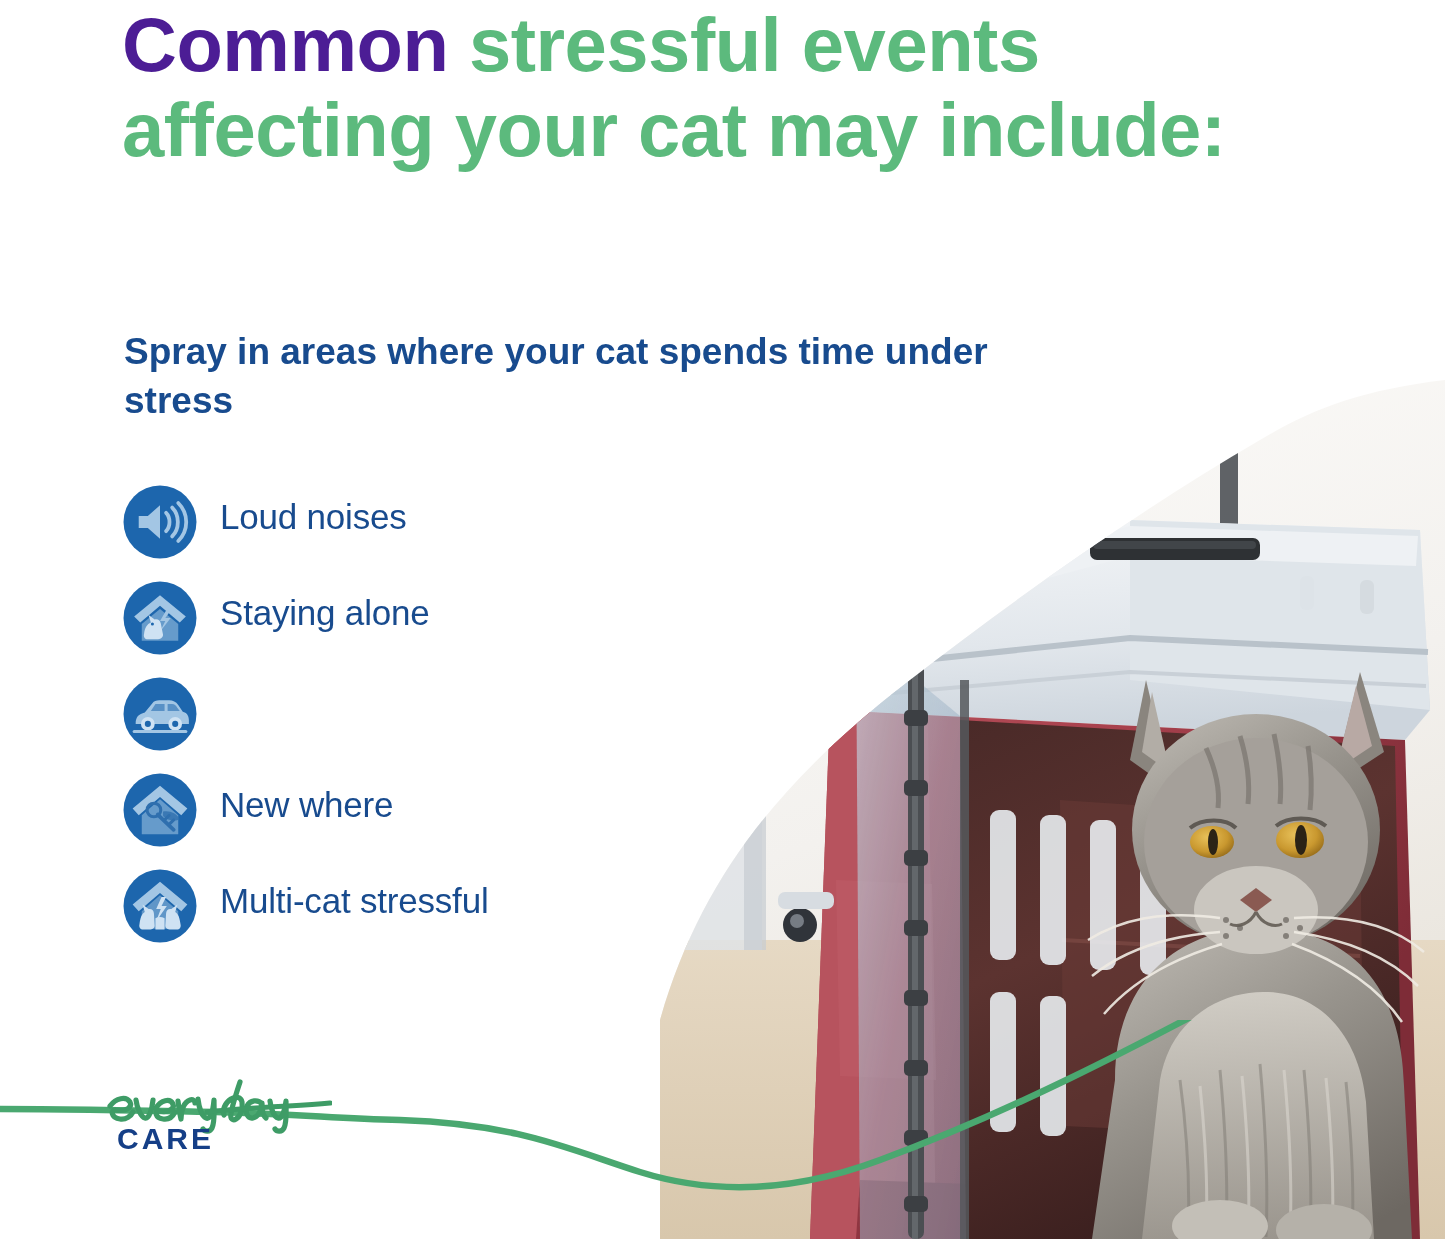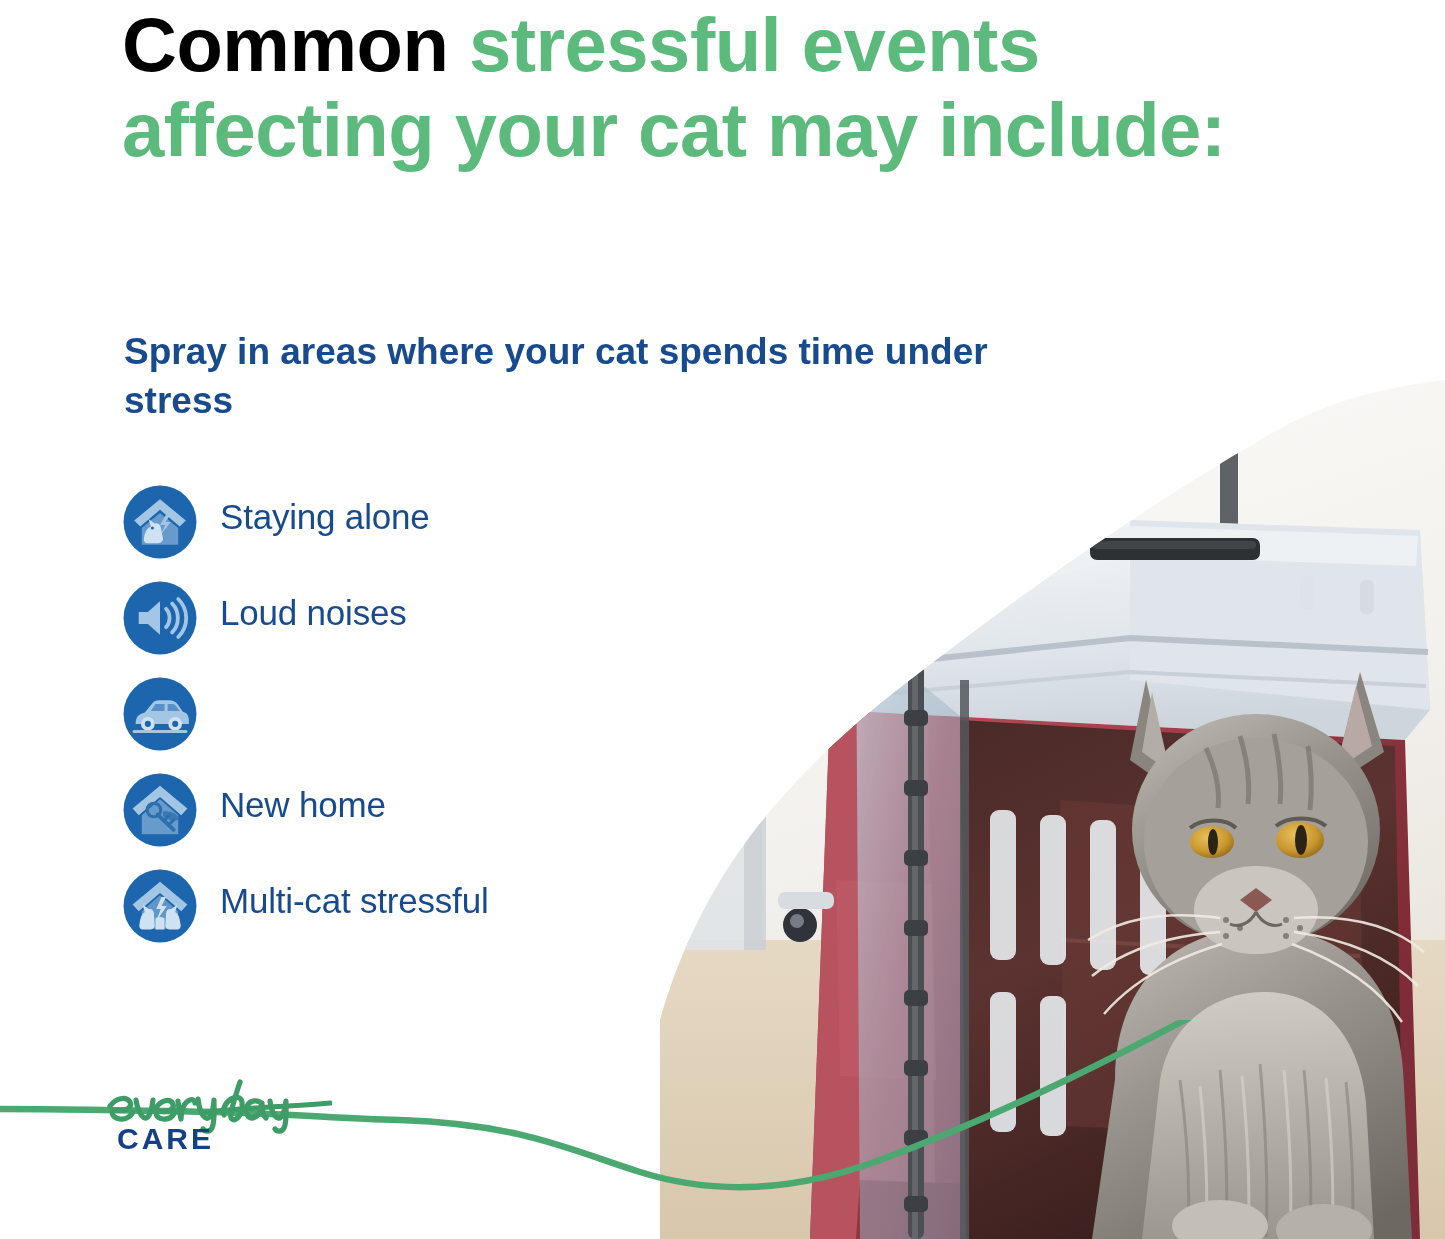--- a/index.html
+++ b/index.html
@@ -40,21 +40,21 @@
     position: absolute;
     left: 122px;
     top: 2px;
     width: 1120px;
     font-size: 76px;
     line-height: 1.12;
     font-weight: 700;
     letter-spacing: -0.5px;
     color: #5cba7d;
   }
-  #headline .hl-accent { color: #000000; }
+  #headline .hl-accent { color: #4c1d95; }
 
   
   #subhead {
     position: absolute;
     left: 124px;
     top: 328px;
     width: 880px;
     font-size: 37px;
     line-height: 1.32;
     color: #184b8e;
@@ -338,44 +338,44 @@
   </div>
 
   <div id="subhead">Spray in areas where your cat spends time under stress</div>
 
   <div id="stress-list">
 
     <div class="stress-item">
       <span class="ico-wrap">
         <svg viewBox="0 0 100 100">
           <circle cx="50" cy="50" r="48" fill="#1d66ad"></circle>
+          <path d="M22 42 L34 42 L50 28 L50 72 L34 58 L22 58 Z" fill="#a3c6e4"></path>
+          <g stroke="#a3c6e4" stroke-width="5" fill="none" stroke-linecap="round">
+            <path d="M58 38 C64 44 64 56 58 62"></path>
+            <path d="M66 31 C76 41 76 59 66 69"></path>
+            <path d="M74 25 C88 39 88 61 74 75"></path>
+          </g>
+        </svg>
+      </span>
+      <span class="item-label">Loud noises</span>
+    </div>
+
+    <div class="stress-item">
+      <span class="ico-wrap">
+        <svg viewBox="0 0 100 100">
+          <circle cx="50" cy="50" r="48" fill="#1d66ad"></circle>
           <path d="M50 20 L84 48 L76 56 L50 34 L24 56 L16 48 Z" fill="#a3c6e4"></path>
           <path d="M50 38 L74 58 L74 80 L26 80 L26 58 Z" fill="#a3c6e4" opacity="0.55"></path>
           <path d="M58 40 L50 54 L57 54 L50 68 L64 50 L57 50 L64 40 Z" fill="#a3c6e4"></path>
           <path d="M38 56 L35 46 L43 52 C47 51 50 53 51 57 L54 72 C54 76 50 78 46 78
                    L34 78 C30 78 28 75 29 71 C30 63 33 58 38 56 Z" fill="#cfe2f3"></path>
           <circle cx="40" cy="58" r="2" fill="#1d66ad"></circle>
         </svg>
       </span>
       <span class="item-label">Staying alone</span>
-    </div>
-
-    <div class="stress-item">
-      <span class="ico-wrap">
-        <svg viewBox="0 0 100 100">
-          <circle cx="50" cy="50" r="48" fill="#1d66ad"></circle>
-          <path d="M22 42 L34 42 L50 28 L50 72 L34 58 L22 58 Z" fill="#a3c6e4"></path>
-          <g stroke="#a3c6e4" stroke-width="5" fill="none" stroke-linecap="round">
-            <path d="M58 38 C64 44 64 56 58 62"></path>
-            <path d="M66 31 C76 41 76 59 66 69"></path>
-            <path d="M74 25 C88 39 88 61 74 75"></path>
-          </g>
-        </svg>
-      </span>
-      <span class="item-label">Loud noises</span>
     </div>
 
     <div class="stress-item two-line">
       <span class="ico-wrap">
         <svg viewBox="0 0 100 100">
           <circle cx="50" cy="50" r="48" fill="#1d66ad"></circle>
           <path d="M18 62 C18 54 22 50 30 48 L40 36 C42 33 45 32 49 32 L62 32
                    C67 32 71 34 74 38 L80 47 C85 48 88 52 88 58 L88 63 L18 63 Z" fill="#a3c6e4"></path>
           <path d="M44 37 L56 37 L56 46 L38 46 Z" fill="#1d66ad" opacity="0.55"></path>
           <path d="M60 37 L66 37 C69 37 71 39 73 42 L76 46 L60 46 Z" fill="#1d66ad" opacity="0.55"></path>
@@ -394,21 +394,21 @@
           <circle cx="50" cy="50" r="48" fill="#1d66ad"></circle>
           <path d="M50 18 L86 48 L78 57 L50 33 L22 57 L14 48 Z" fill="#a3c6e4"></path>
           <path d="M50 36 L74 57 L74 82 L26 82 L26 57 Z" fill="#a3c6e4" opacity="0.55"></path>
           <circle cx="42" cy="50" r="9" fill="none" stroke="#2f6fae" stroke-width="4"></circle>
           <path d="M47 56 L68 76" stroke="#2f6fae" stroke-width="5" stroke-linecap="round"></path>
           <path d="M57 62 L62 57" stroke="#2f6fae" stroke-width="4" stroke-linecap="round"></path>
           <path d="M63 68 L68 63" stroke="#2f6fae" stroke-width="4" stroke-linecap="round"></path>
           <path d="M54 52 C62 50 72 54 76 62 C70 66 60 64 54 58 Z" fill="#2f6fae" opacity="0.8"></path>
         </svg>
       </span>
-      <span class="item-label">New home</span>
+      <span class="item-label">New where</span>
     </div>
 
     <div class="stress-item">
       <span class="ico-wrap">
         <svg viewBox="0 0 100 100">
           <circle cx="50" cy="50" r="48" fill="#1d66ad"></circle>
           <path d="M50 18 L86 48 L78 57 L50 33 L22 57 L14 48 Z" fill="#a3c6e4"></path>
           <path d="M50 36 L74 57 L74 80 L26 80 L26 57 Z" fill="#a3c6e4" opacity="0.5"></path>
           <path d="M52 38 L45 54 L51 54 L45 70 L59 50 L52 50 L58 38 Z" fill="#cfe2f3"></path>
           <path d="M30 58 L27 48 L35 54 C39 53 42 56 42 60 L43 76 C43 79 40 81 36 81

